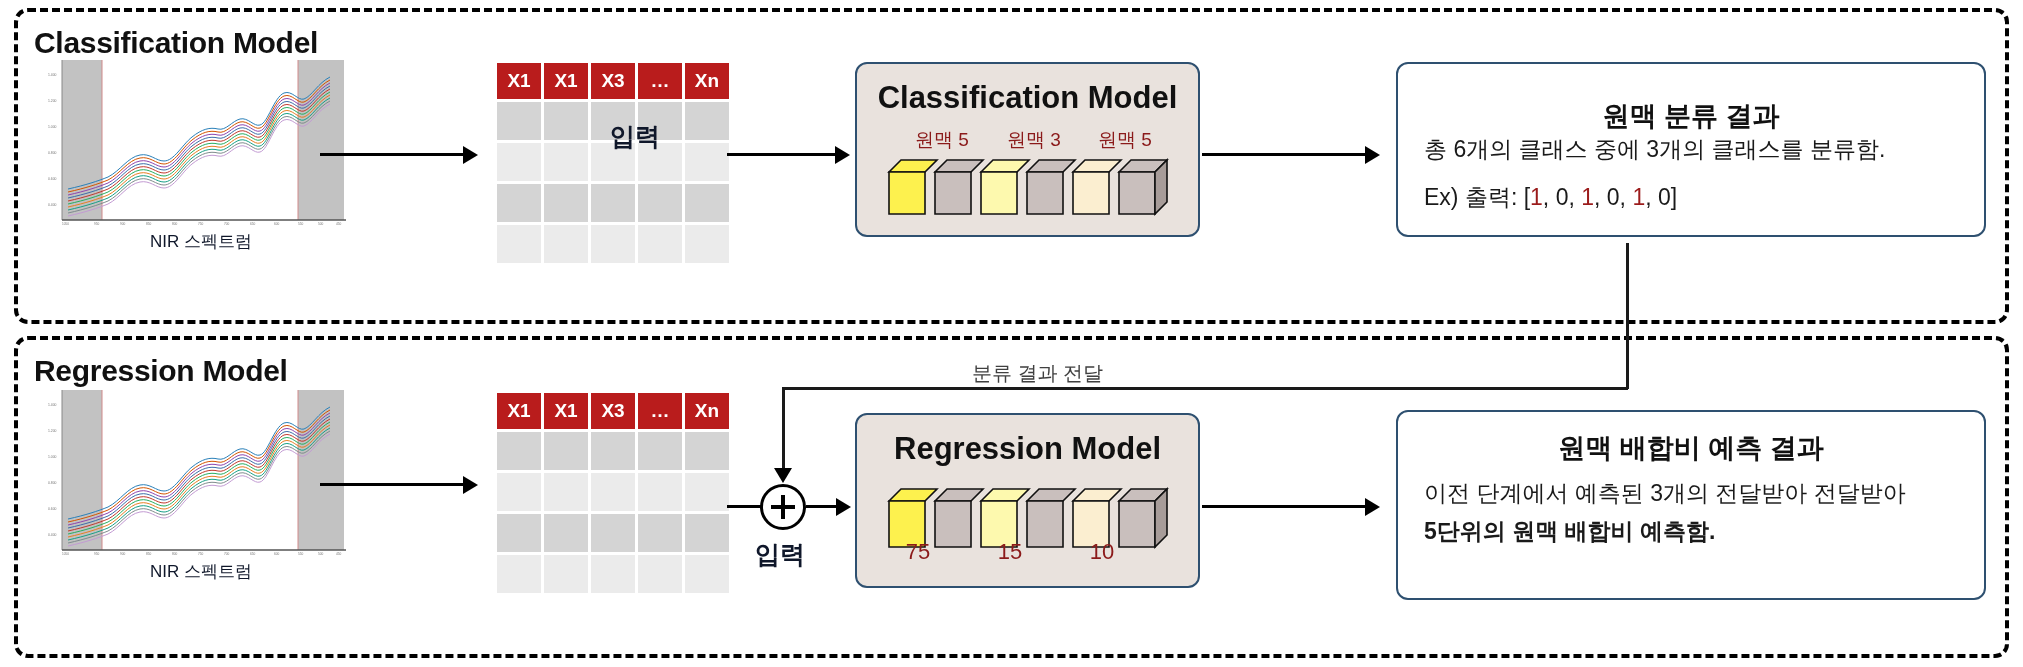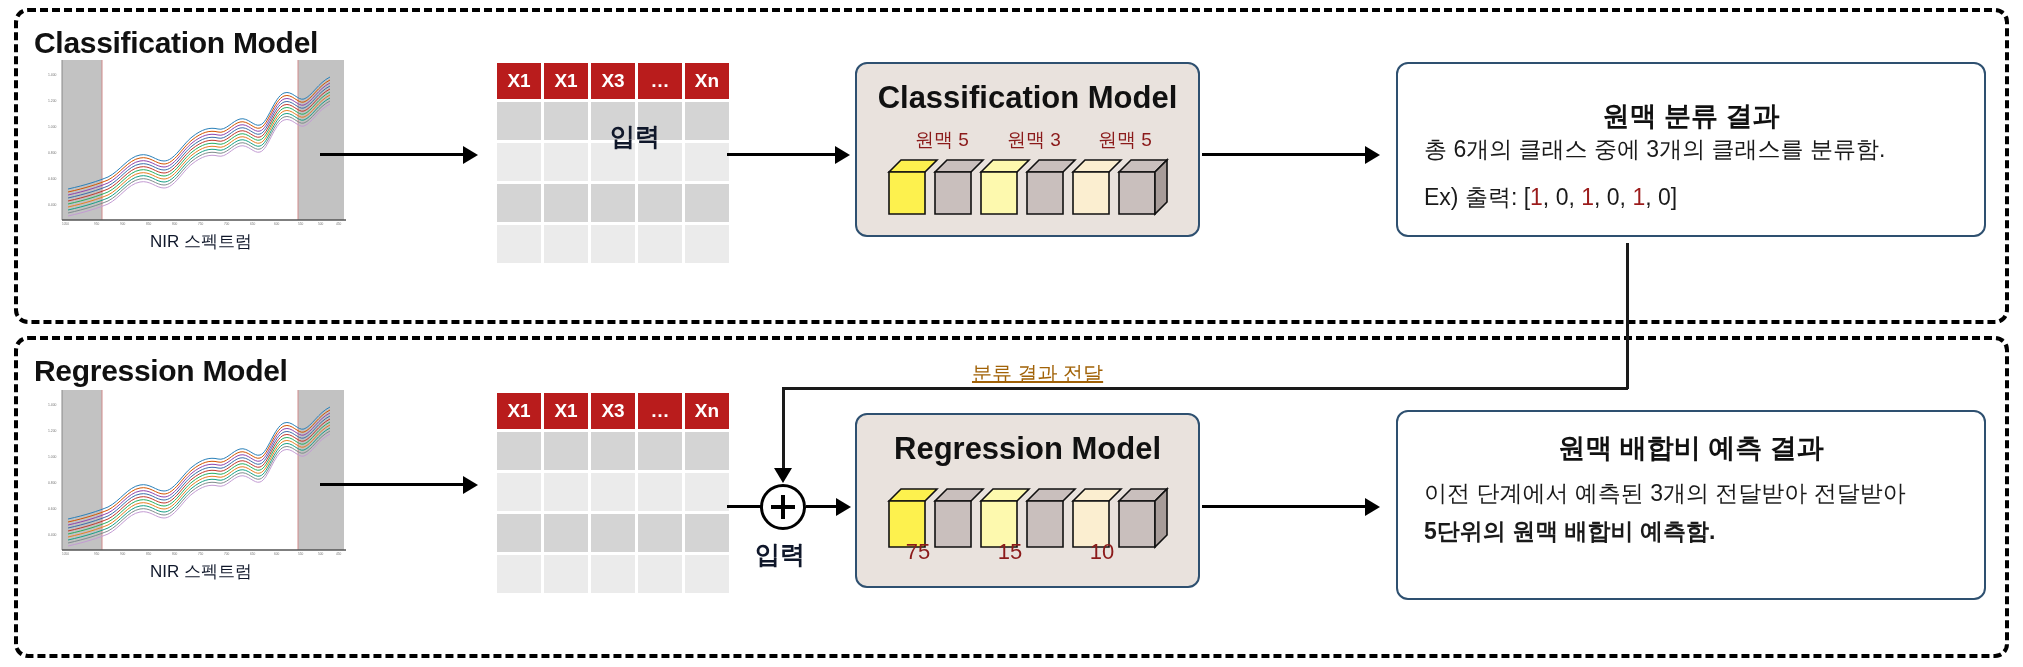--- a/index.html
+++ b/index.html
@@ -37,21 +37,21 @@
   .hi{color:#9b1b1b;}
   
   .arrow-h{position:absolute;height:3px;background:#000;}
   .arrow-head{position:absolute;width:0;height:0;
               border-top:9px solid transparent;border-bottom:9px solid transparent;
               border-left:15px solid #000;}
   .arrow-head-down{position:absolute;width:0;height:0;
               border-left:9px solid transparent;border-right:9px solid transparent;
               border-top:15px solid #000;}
   .in-label{position:absolute;font-size:25px;font-weight:bold;color:#0f172a;}
-  .feed-label{position:absolute;font-size:20px;color:#a16207;white-space:nowrap;text-decoration:underline;}
+  .feed-label{position:absolute;font-size:20px;color:#404040;white-space:nowrap;}
   .line{position:absolute;background:#1a1a1a;}
   .plus-circle{position:absolute;width:46px;height:46px;border:3px solid #000;
                border-radius:50%;box-sizing:border-box;}
   .plus-circle:before,.plus-circle:after{content:"";position:absolute;background:#000;}
   .plus-circle:before{left:8px;top:18px;width:24px;height:4px;}
   .plus-circle:after{left:18px;top:8px;width:4px;height:24px;}
 </style>
 </head>
 <body>
 

